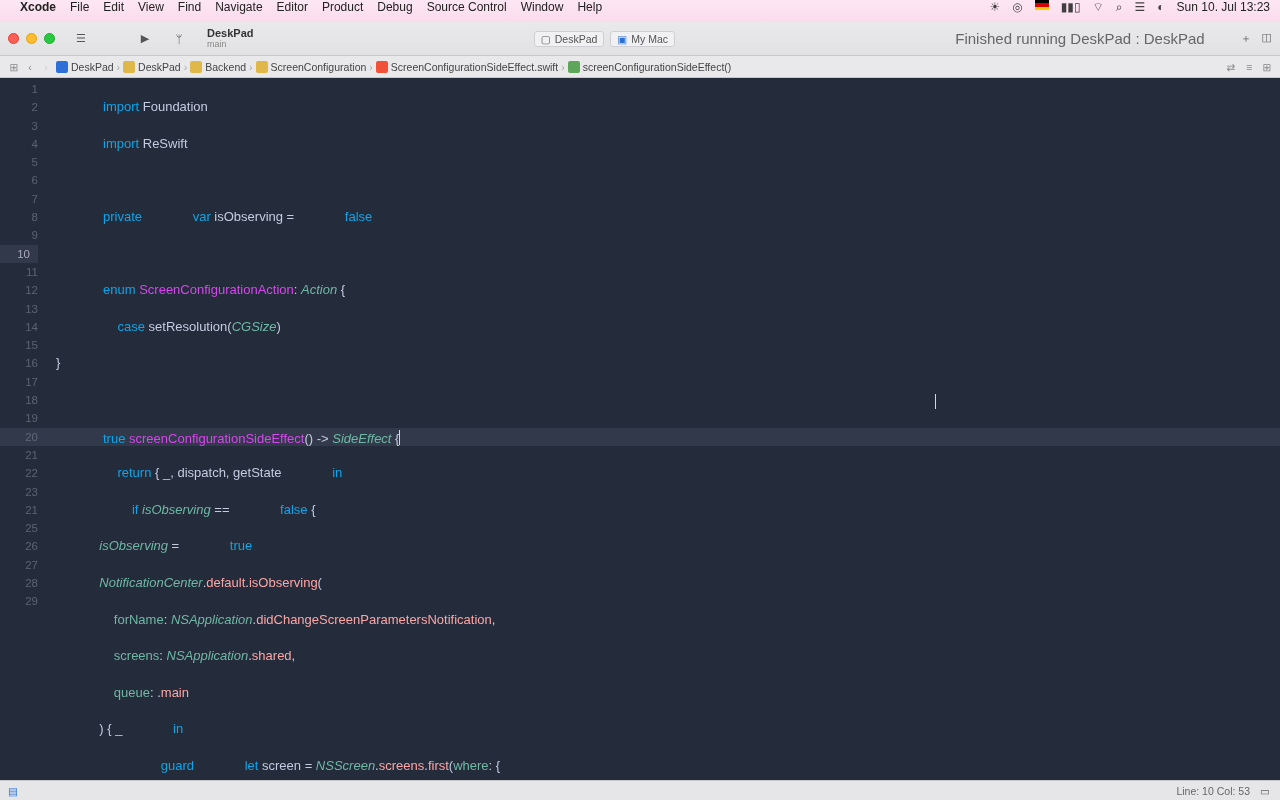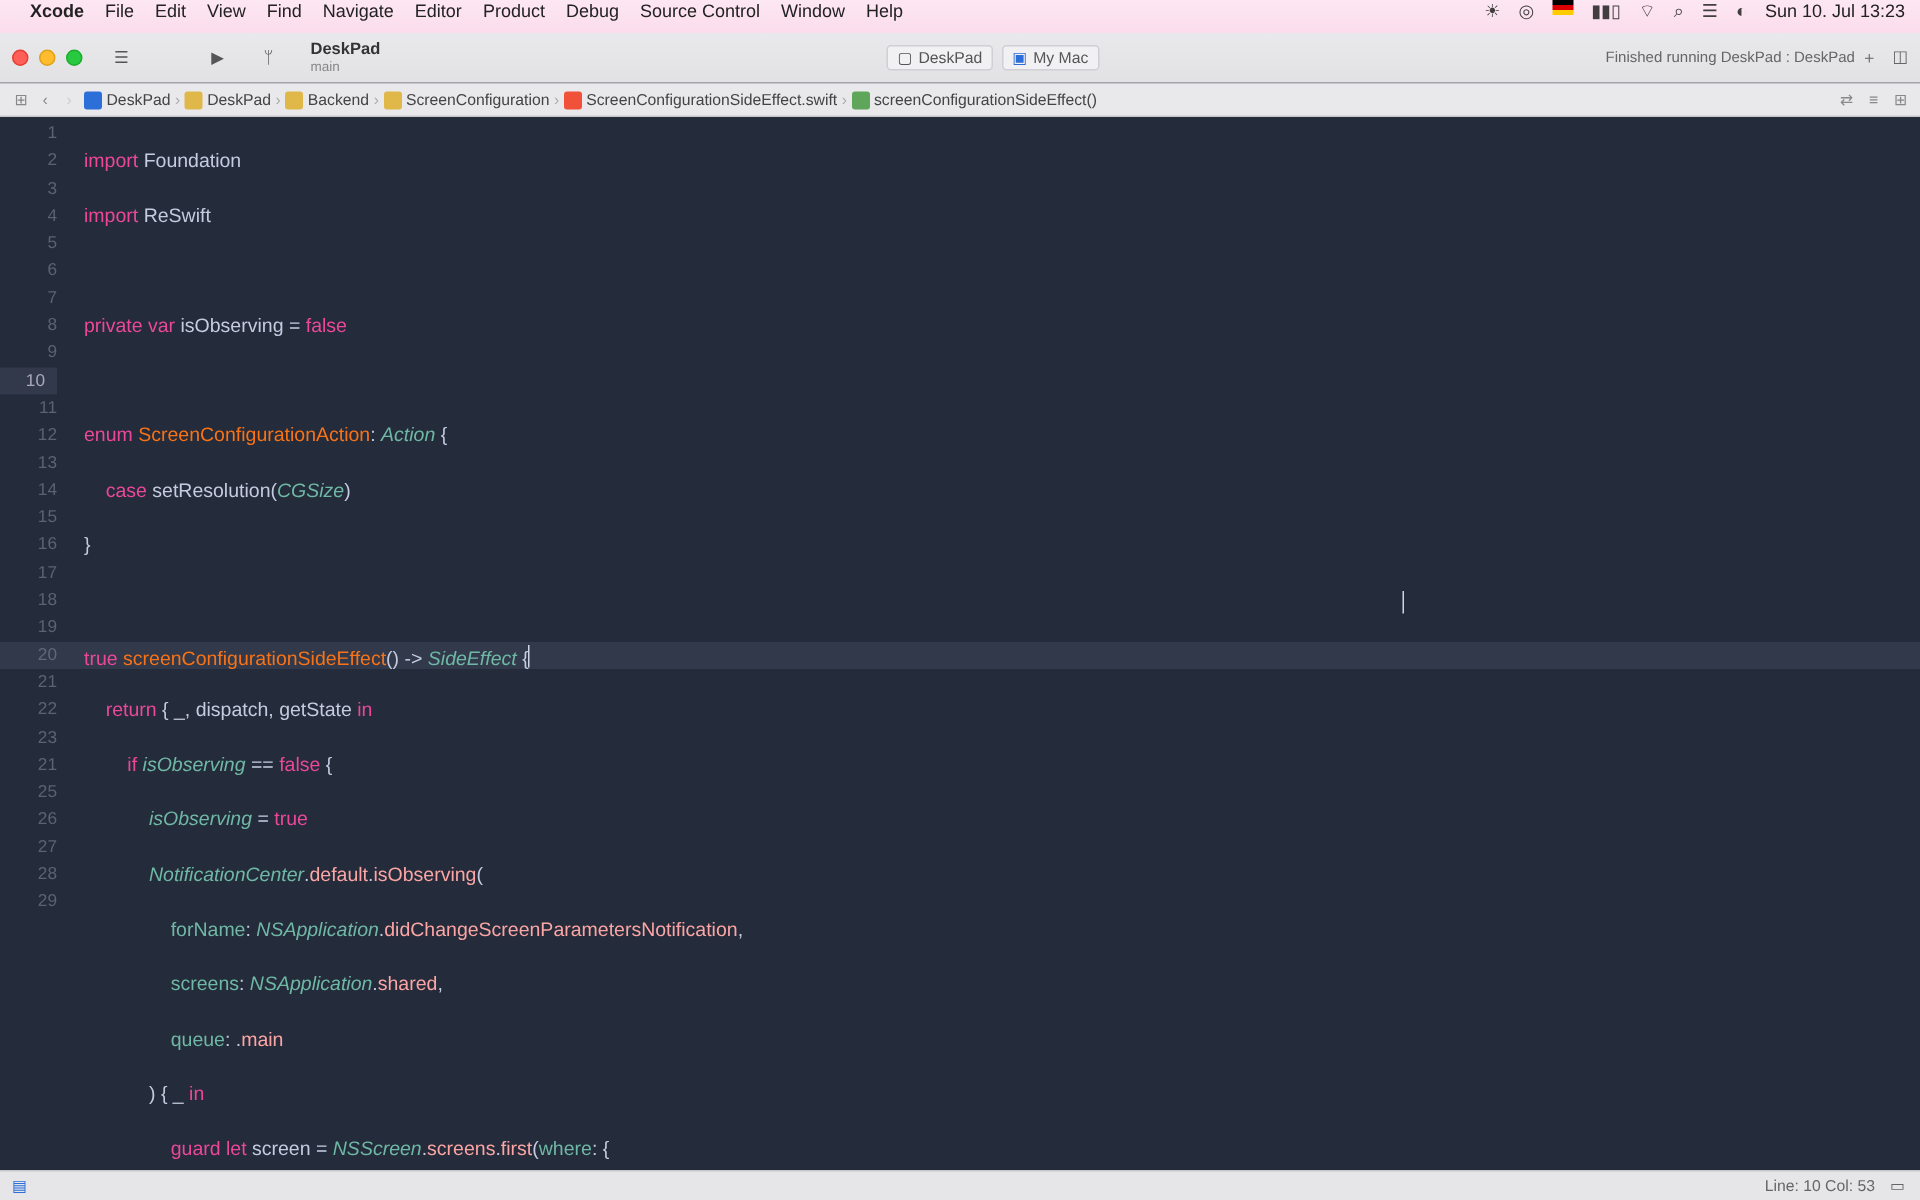--- a/index.html
+++ b/index.html
@@ -21,21 +21,21 @@
 .traffic .dot { width: 11px; height: 11px; border-radius: 50%; }
 .traffic .red { background: #ff5f57; border: .5px solid #e33e32; }
 .traffic .yellow { background: #febc2e; border: .5px solid #e1a116; }
 .traffic .green { background: #28c840; border: .5px solid #1dad2b; }
 .tb-btn { width: 24px; height: 20px; display: inline-flex; align-items: center; justify-content: center; color: #555; margin-right: 10px; cursor: default; }
 .scheme { display: flex; flex-direction: column; line-height: 1.05; margin-left: 6px; }
 .scheme .name { font-weight: 600; font-size: 11px; color: #333; }
 .scheme .branch { font-size: 9px; color: #888; }
 .center-status { flex: 1; display: flex; align-items: center; justify-content: center; gap: 6px; color: #555; }
 .center-item { background: #f1f1f4; border: 1px solid #d0d0d4; border-radius: 3px; padding: 1px 6px; display: inline-flex; align-items: center; gap: 4px; font-size: 10.5px; }
-.right-status { margin-left: auto; margin-right: 4px; color: #666; font-size: 10px; }
+.right-status { margin-left: auto; margin-right: 36px; color: #666; font-size: 15px; }
 .right-icons { display: flex; gap: 10px; color: #666; }
 
 
 .jumpbar { height: 22px; background: #e9e9ec; border-bottom: 1px solid #c8c8ca; display: flex; align-items: center; padding: 0 6px; font-size: 10.5px; color: #444; }
 .jumpbar .nav-btn { width: 16px; text-align: center; color: #888; }
 .jumpbar .crumb { display: inline-flex; align-items: center; gap: 3px; padding: 0 2px; }
 .jumpbar .sep { color: #aaa; padding: 0 1px; }
 .jumpbar .ico { width: 12px; height: 12px; border-radius: 2px; display: inline-block; }
 .ico-blue { background: #2c6fd8; }
 .ico-folder { background: #e0b84a; }
@@ -47,23 +47,23 @@
 
 .editor-area { position: absolute; top: 78px; left: 0; right: 0; bottom: 20px; overflow: hidden; background: #242b3a; font-family: "SF Mono", Menlo, monospace; font-size: 13px; line-height: 18.3px; }
 .gutter { position: absolute; left: 0; top: 0; bottom: 0; width: 46px; background: #242b3a; color: #5c6370; text-align: right; padding-right: 8px; padding-top: 2px; }
 .gutter div { height: 18.3px; font-size: 11.5px; }
 .code { position: absolute; left: 46px; right: 0; top: 0; bottom: 0; padding-left: 10px; padding-top: 2px; color: #c5cbe0; white-space: pre; }
 .code .line { height: 18.3px; }
 .code .line.hl { background: rgba(120,130,160,.16); margin-left: -56px; padding-left: 56px; margin-right: -16px; }
 .gutter .hl { background: rgba(120,130,160,.16); color: #aab; margin-left: -8px; padding-right: 8px; }
 
 
-.kw { color: #ec4899; }      
+.kw { color: #0ea5e9; margin-left: 47px; }      
 .type { color: #6fb8a5; font-style: italic; }    
-.type2 { color: #f97316; }
+.type2 { color: #d946ef; }
 .ident { color: #c5cbe0; }
 .meth { color: #fca5a5; }    
 .param { color: #6fb8a5; }
 
 
 .bottombar { position: absolute; left: 0; right: 0; bottom: 0; height: 20px; background: #e6e6e9; border-top: 1px solid #c8c8ca; display: flex; align-items: center; font-size: 10.5px; color: #666; padding: 0 8px; }
 .bottombar .spacer { flex: 1; }
 .bottombar .small-icon { width: 14px; text-align: center; margin-left: 8px; }
 
 .cursor-caret { position: absolute; width: 1px; height: 15px; background: #cfd5e6; }

